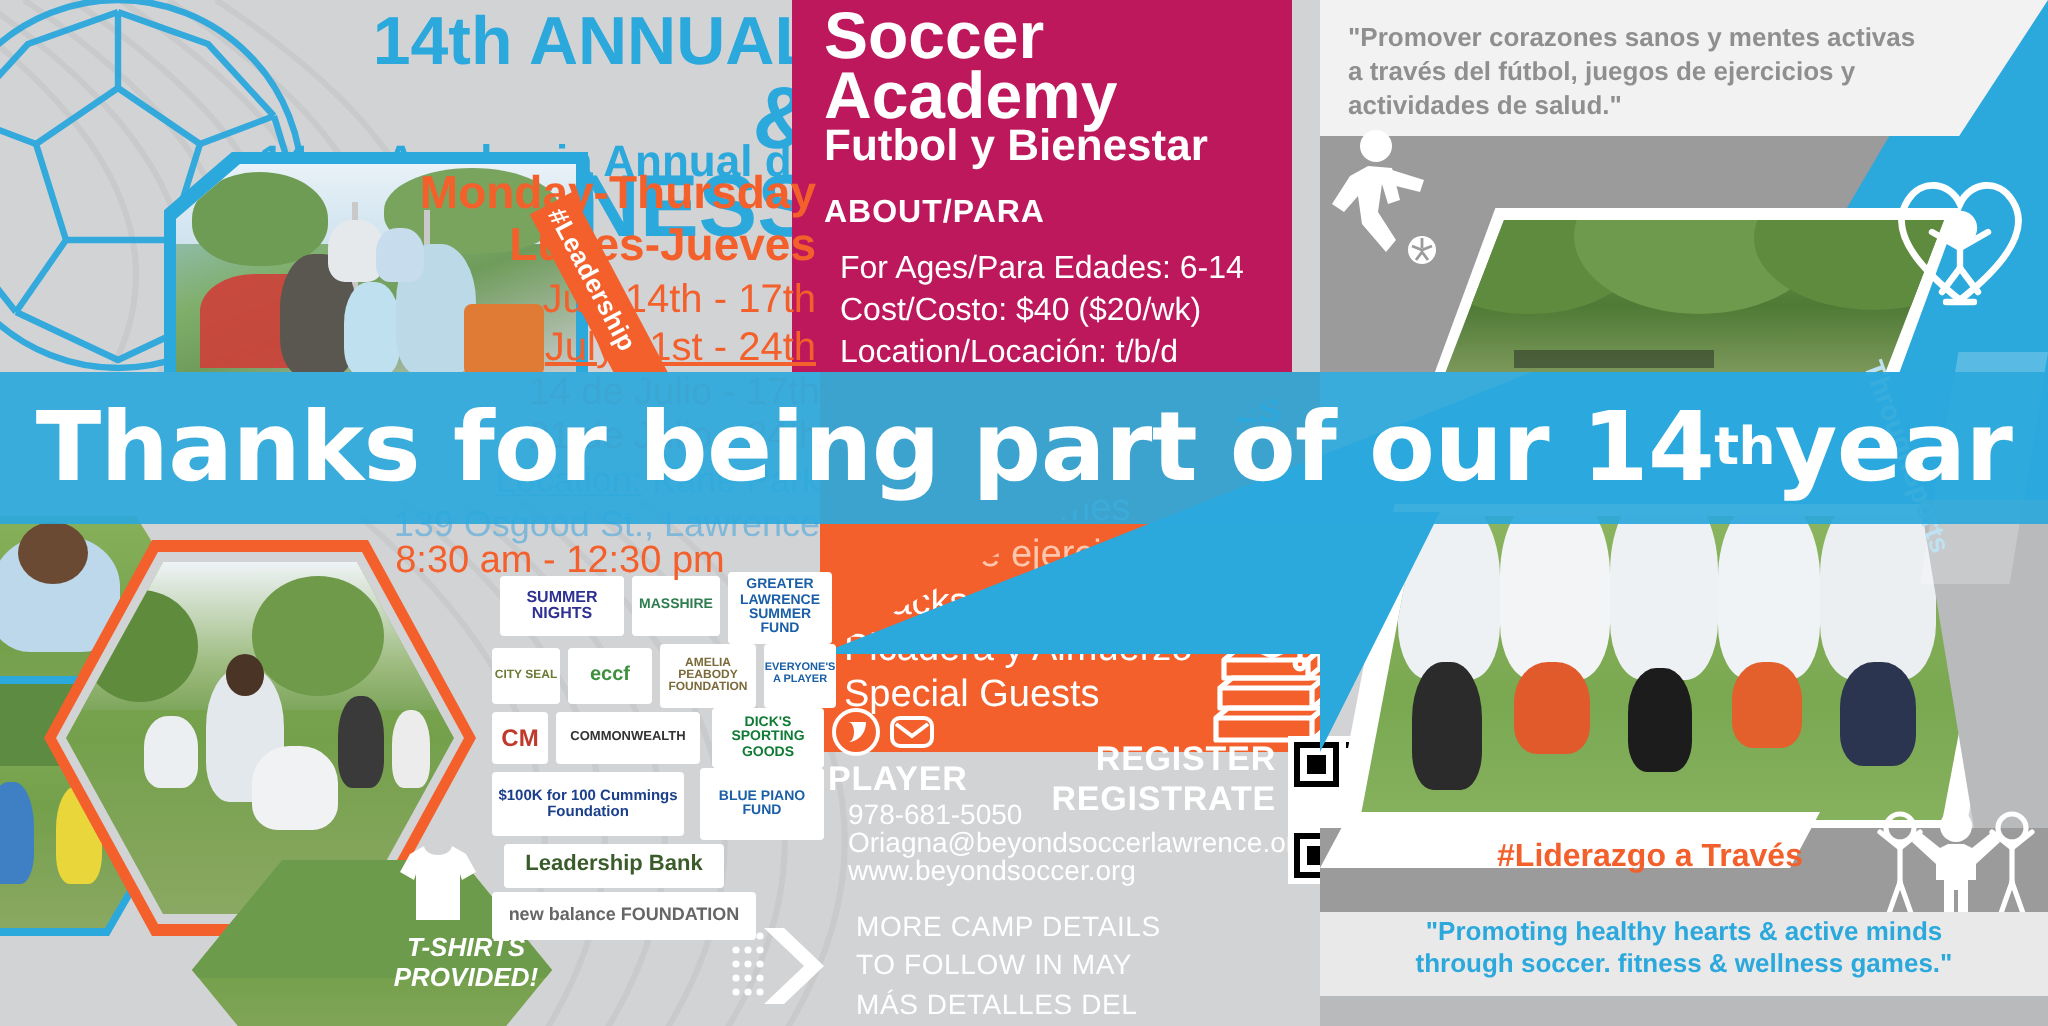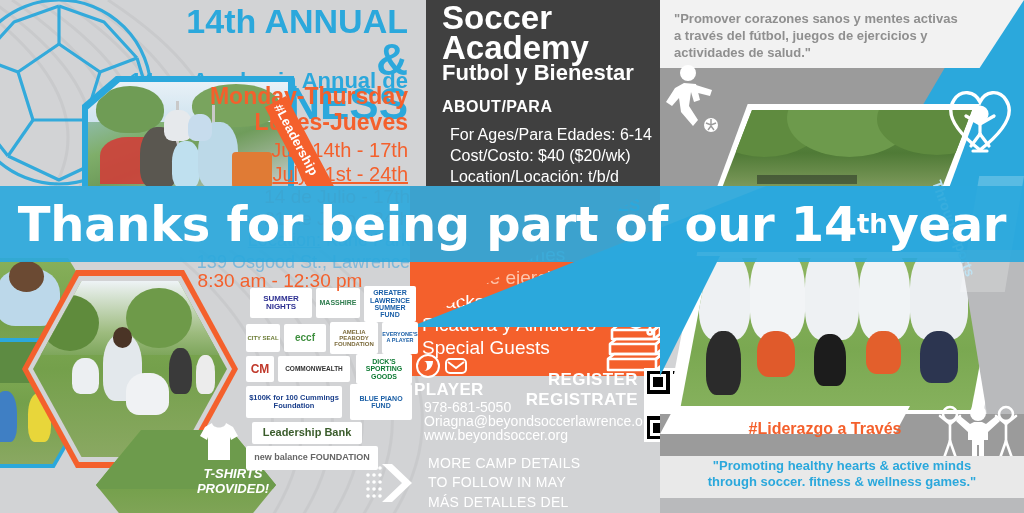--- a/index.html
+++ b/index.html
@@ -9,21 +9,21 @@
 
   
   .abs { position:absolute; }
 
   
   .ball-wm { left:-46px; top:-8px; width:210px; height:200px; opacity:.95; }
   .wm-lines { left:-10px; top:0; width:300px; height:195px; opacity:.55; }
   .top-grey { left:0; top:0; width:660px; height:188px; background:#d2d3d5; }
 
   
-  .orange-col { left:426px; top:0; width:250px; height:188px; background:#404040; }
+  .orange-col { left:396px; top:0; width:250px; height:188px; background:#be185d; }
 
   
   .hero-photo { left:88px; top:82px; width:200px; height:106px;
     clip-path:polygon(16% 0,100% 0,100% 100%,0 100%,0 26%);
     background:linear-gradient(160deg,#9fc9e8 0%,#7fae6a 42%,#6f9c5b 60%,#c9cbcd 100%);
     overflow:hidden; }
   .hero-photo .sky{position:absolute;left:0;top:0;width:100%;height:38%;background:linear-gradient(#e8f1f7,#cfe3ef);}
   .hero-photo .tree{position:absolute;border-radius:50% 50% 45% 45%;background:#6d9a51;}
   .hero-photo .slide{position:absolute;left:6%;top:52%;width:34%;height:44%;background:#cf3f3a;
     border-radius:40% 8% 0 0; opacity:.9;}

